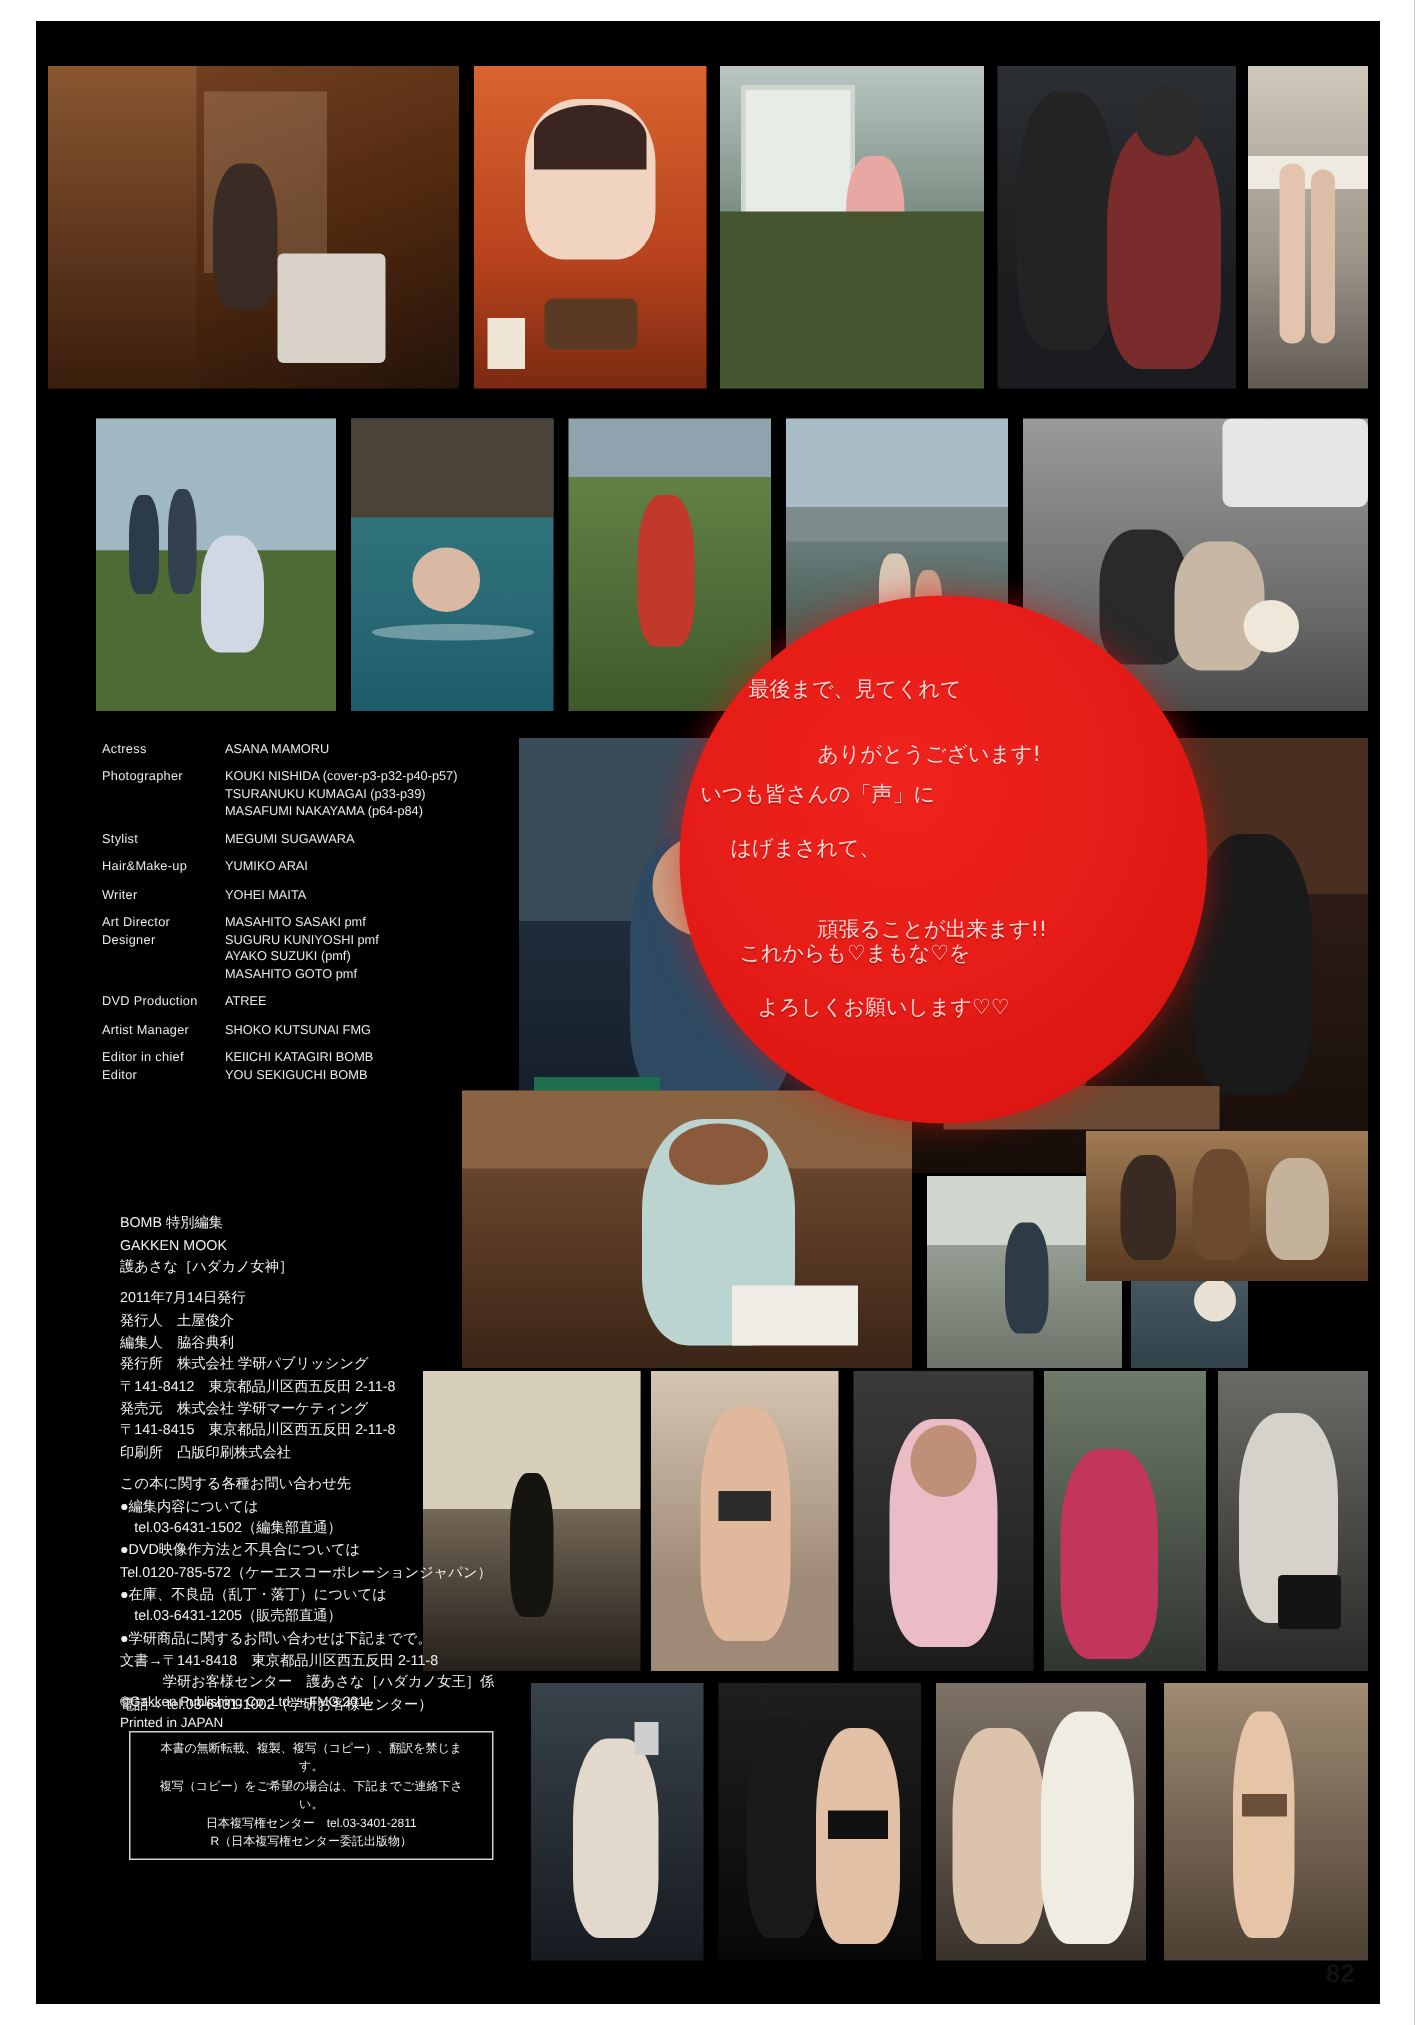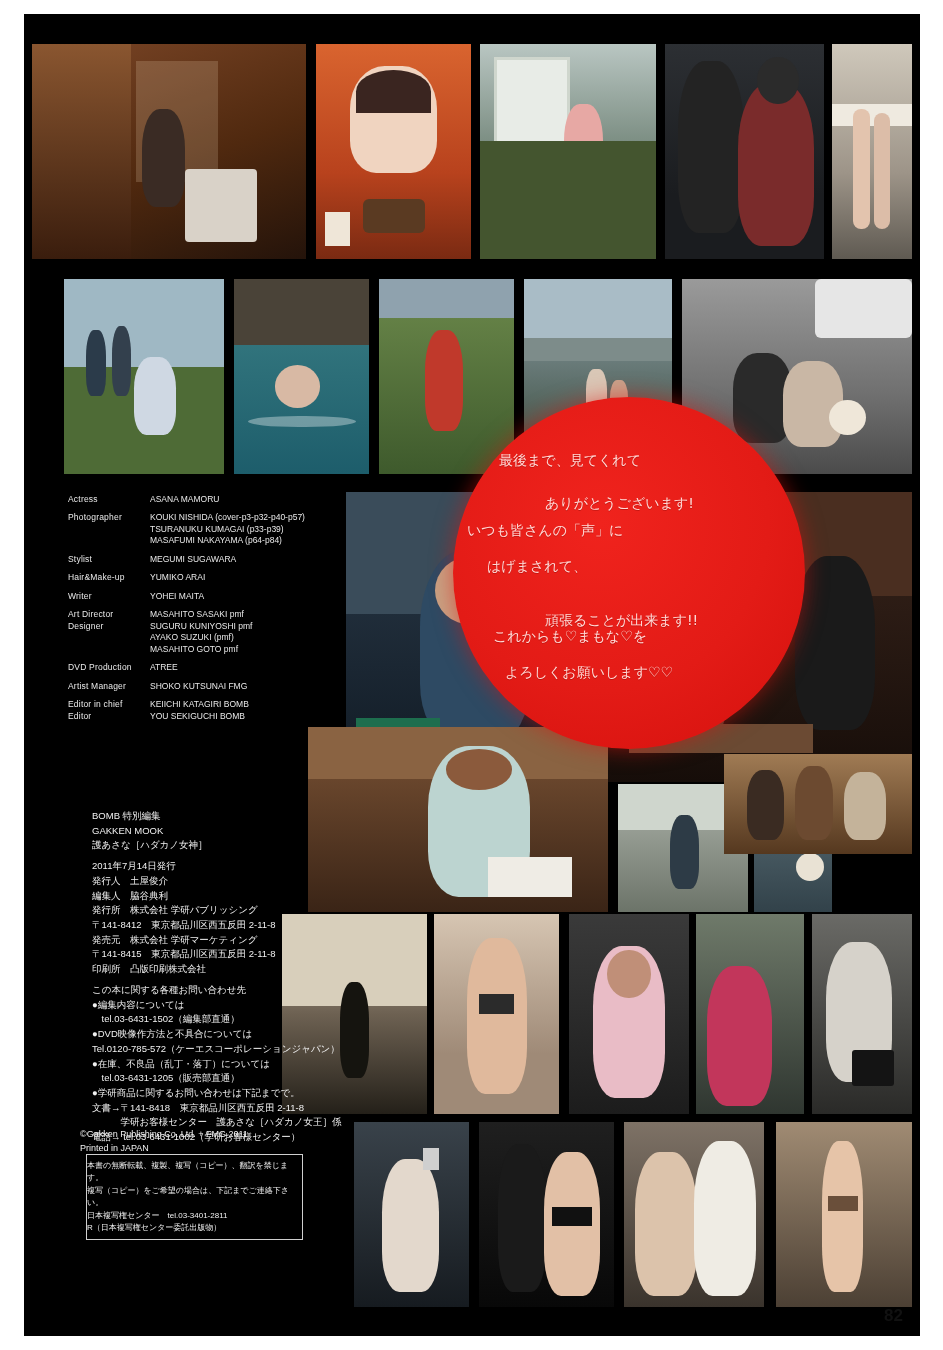--- a/index.html
+++ b/index.html
@@ -11,24 +11,24 @@
   .ph .gnd{position:absolute;left:0;bottom:0;right:0;height:55%;}
   .fig{position:absolute;border-radius:40% 40% 30% 30%;}
 
   
   .credits{position:absolute;left:44px;top:480px;width:330px;color:#e9e9e9;font-size:8.5px;line-height:1.35;}
   .crow{display:flex;margin-bottom:7px;}
   .crole{width:82px;flex:0 0 82px;letter-spacing:.2px;}
   .cval{flex:1;}
   .cval div{white-space:nowrap;}
 
-  .colophon{position:absolute;left:56px;top:795px;width:300px;color:#f0f0f0;font-size:9.5px;line-height:1.55;margin-left:12px;}
+  .colophon{position:absolute;left:56px;top:795px;width:300px;color:#f0f0f0;font-size:9.5px;line-height:1.55;}
   .colophon .sep{height:6px;}
   .smallblk{position:absolute;left:56px;top:1114px;color:#f0f0f0;font-size:9px;line-height:1.5;}
-  .boxnote{position:absolute;left:62px;top:1140px;width:215px;border:1px solid #cfcfcf;padding:5px 0;color:#f0f0f0;font-size:8px;line-height:1.55;}
+  .boxnote{position:absolute;left:62px;top:1140px;width:215px;border:1px solid #cfcfcf;padding:5px 13px;color:#f0f0f0;font-size:8px;line-height:1.55;text-align:center;}
   .tailnote{position:absolute;left:56px;top:1205px;color:#f0f0f0;font-size:8.5px;line-height:1.6;}
 
   
   .redcircle{position:absolute;left:429px;top:383px;width:352px;height:352px;border-radius:50%;
     background:radial-gradient(circle at 42% 36%, #f0231d 0%, #e31b16 55%, #d4100d 100%);
     box-shadow:0 0 22px rgba(220,20,15,.55);}
   .msg{position:absolute;left:0;top:0;width:100%;height:100%;color:#ffd9d6;font-size:14px;line-height:1.05;}
   .msg span{position:absolute;white-space:nowrap;font-family:"DejaVu Sans",sans-serif;text-shadow:0 1px 0 rgba(120,0,0,.35);}
 
   .pageno{position:absolute;right:40px;bottom:24px;color:#111;font-size:17px;font-weight:bold;}

